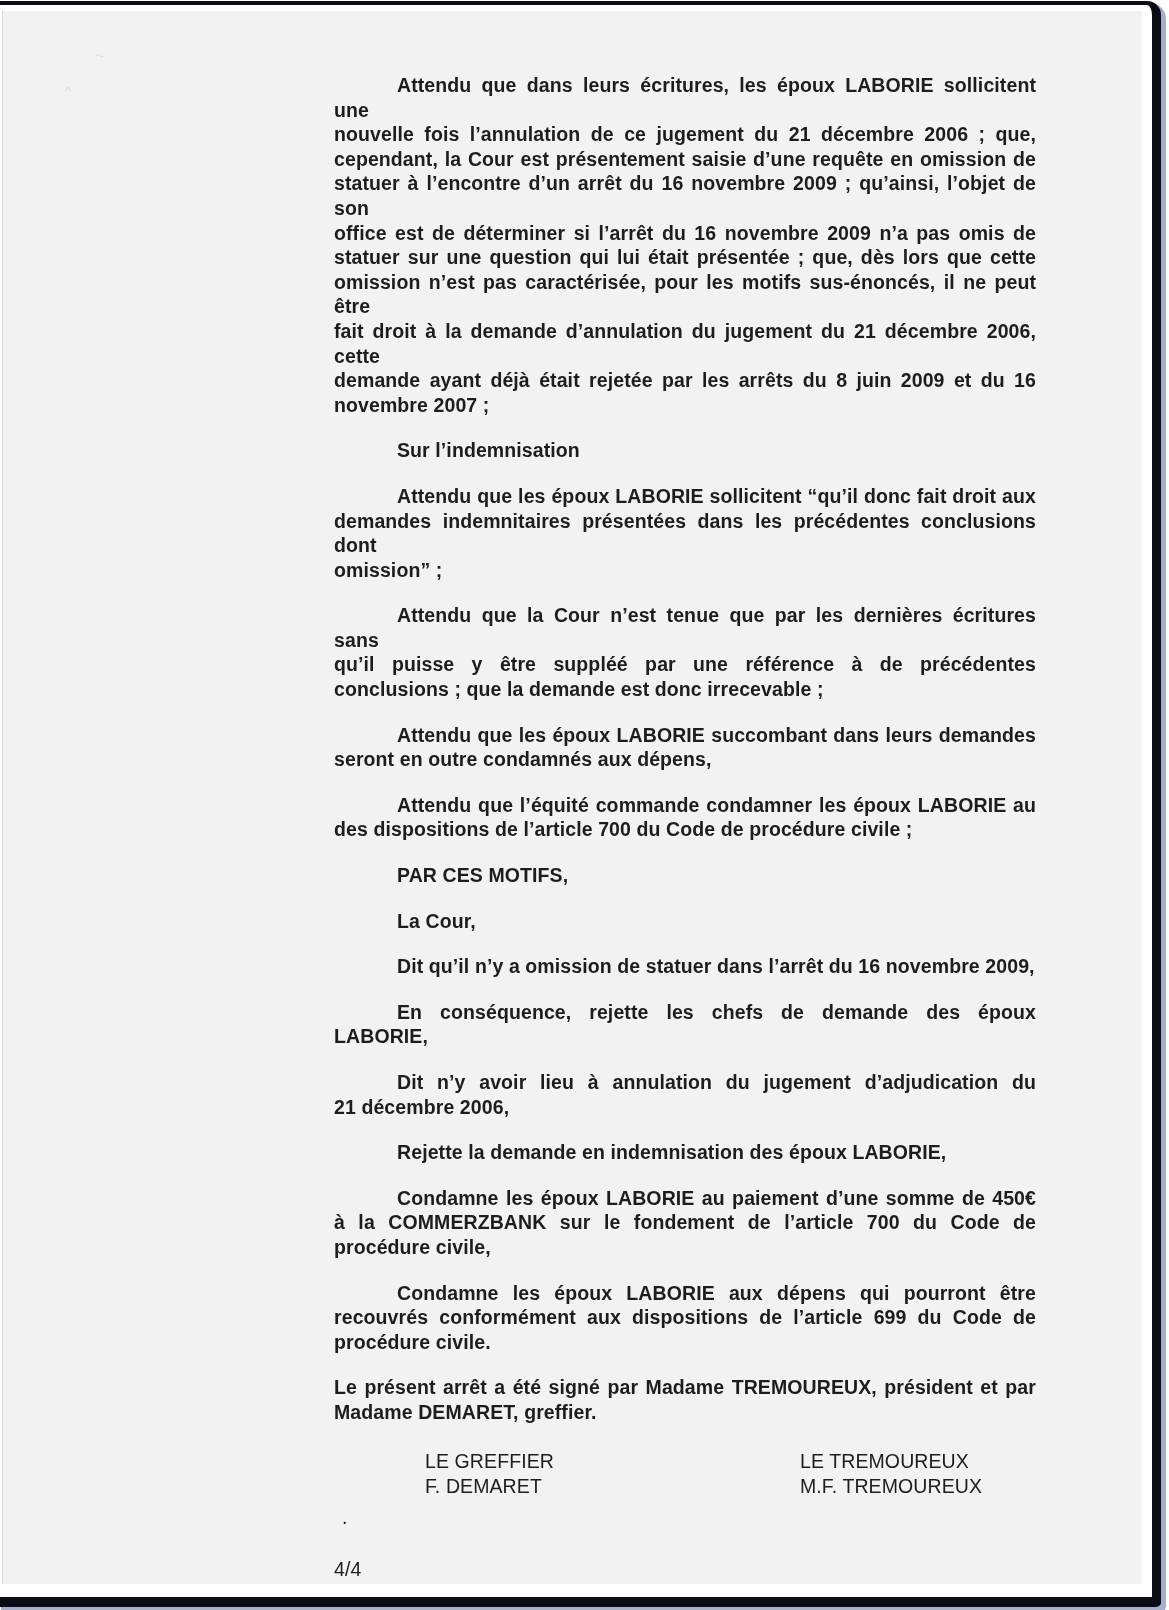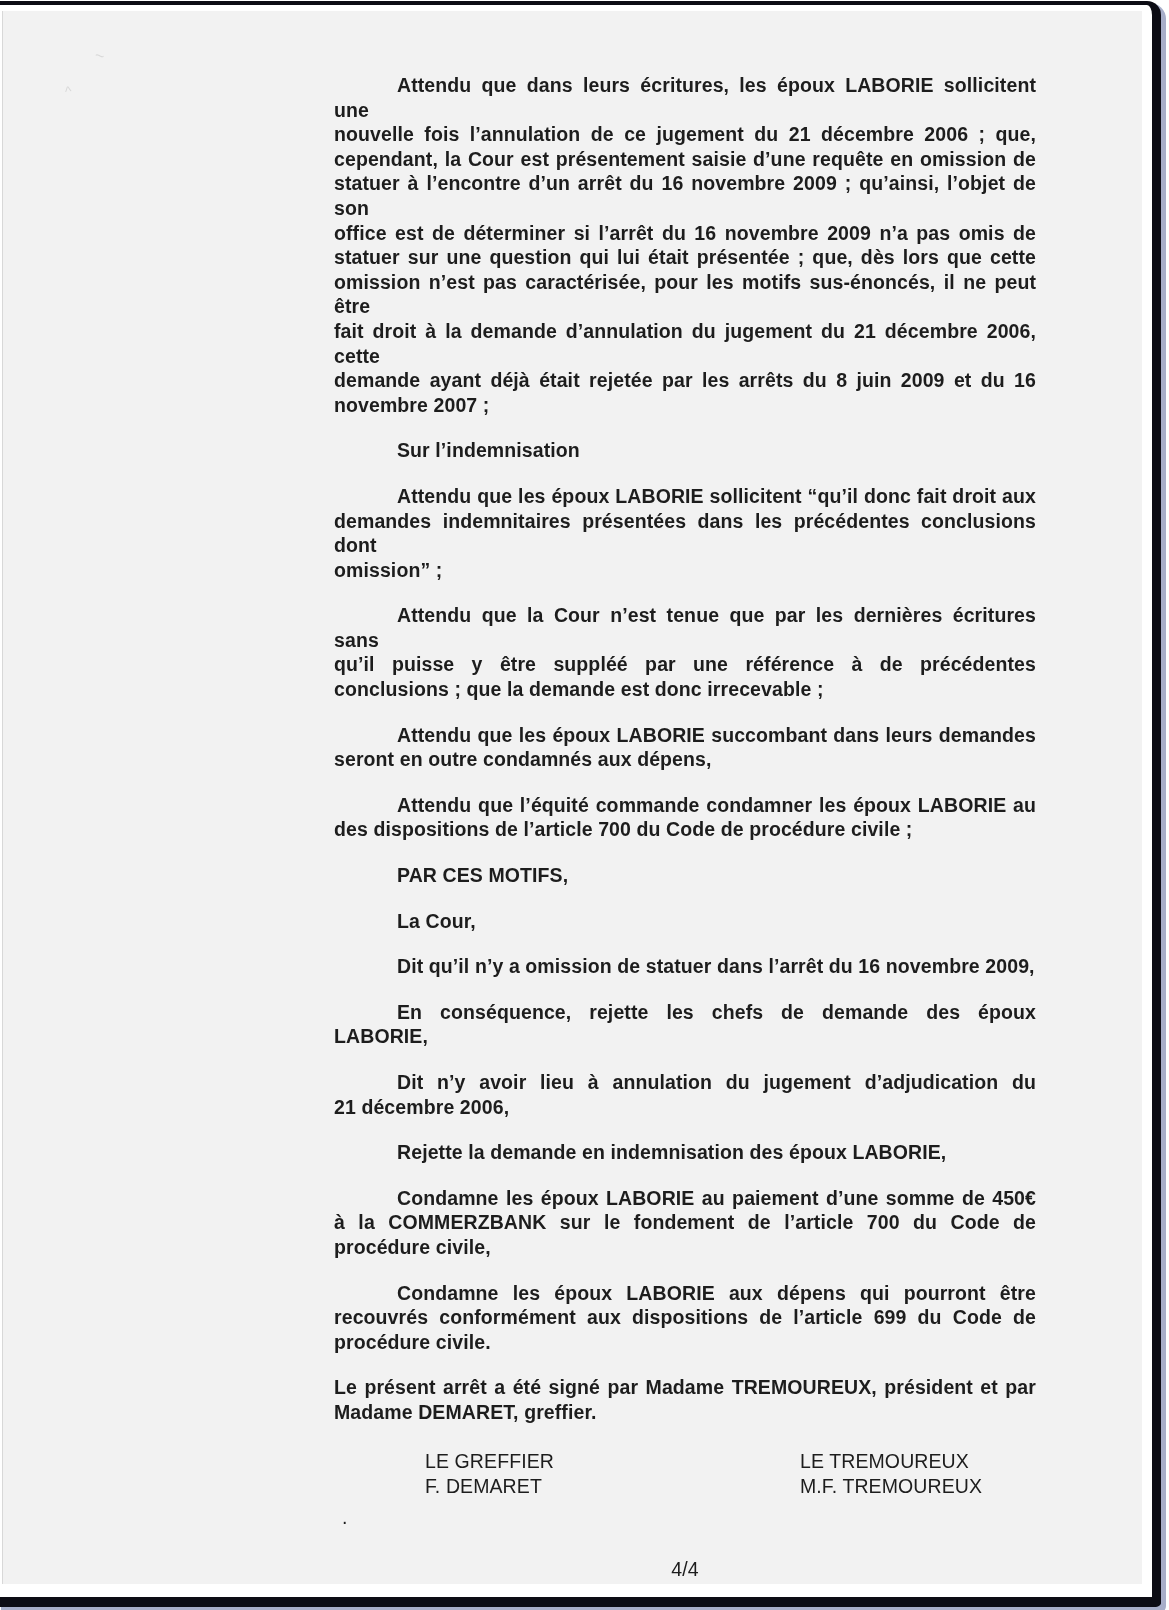--- a/index.html
+++ b/index.html
@@ -46,21 +46,21 @@
   .line { text-align: justify; text-align-last: justify; text-justify: inter-word; font-weight: bold; }
   .line.last { text-align-last: left; }
   .line.indent { text-indent: 63px; }
   .block.heading { margin-left: 63px; font-weight: bold; }
   .heading-text { text-underline-offset: 4px; }
   .sig-row { display: flex; margin-top: 24px; }
   .sig-col { line-height: 25px; }
   .sig-col.left { margin-left: 91px; width: 375px; }
   .sig-col.right { flex: 1; }
   .stray-dot { margin: 6px 0 0 8px; line-height: 24px; }
-  .page-num { text-align: center; margin-top: 28px; line-height: 24px; }
+  .page-num { margin-top: 28px; line-height: 24px; }
   
   .artifact { position: absolute; opacity: 0.28; color: #9a9a9a; }
   .artifact.a1 { left: 92px; top: 36px; font-size: 16px; transform: rotate(12deg); }
   .artifact.a2 { left: 62px; top: 72px; font-size: 14px; transform: rotate(-8deg); }
 </style>
 </head>
 <body>
 
 <div class="scan-bg">
   <div class="page-frame">

